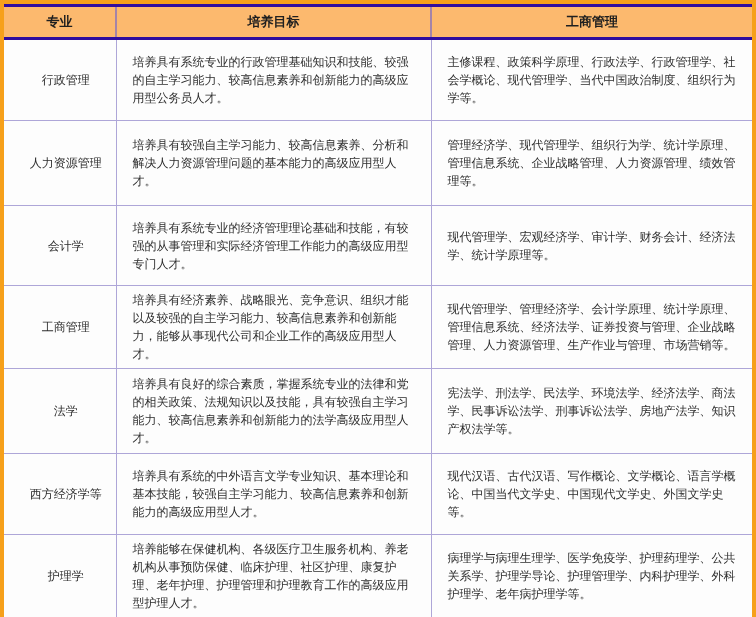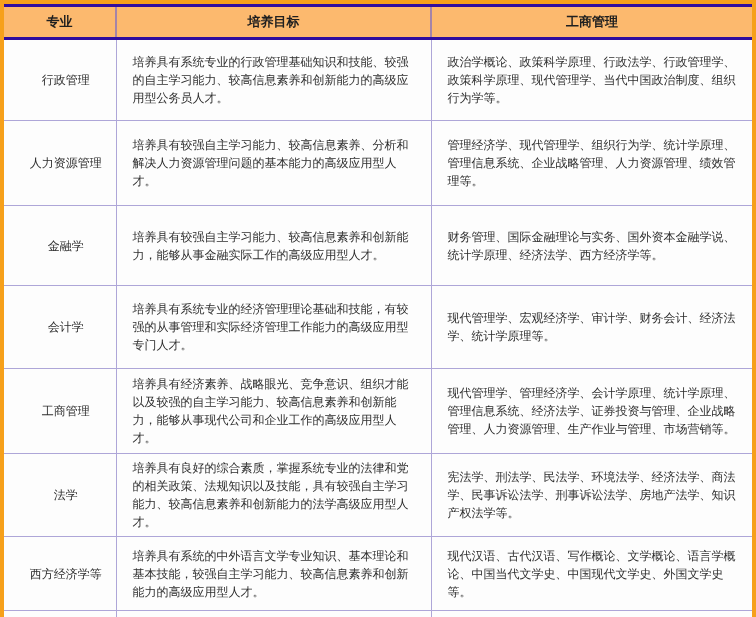--- a/index.html
+++ b/index.html
@@ -80,31 +80,26 @@
       <tr>
         <th>专业</th>
         <th>培养目标</th>
         <th>工商管理</th>
       </tr>
     </thead>
     <tbody>
       <tr>
         <td class="major-cell">行政管理</td>
         <td>培养具有系统专业的行政管理基础知识和技能、较强的自主学习能力、较高信息素养和创新能力的高级应用型公务员人才。</td>
-        <td>政治学概论、政策科学原理、行政法学、行政管理学、政策科学原理、现代管理学、当代中国政治制度、组织行为学等。</td>
+        <td>主修课程、政策科学原理、行政法学、行政管理学、社会学概论、现代管理学、当代中国政治制度、组织行为学等。</td>
       </tr>
       <tr>
         <td class="major-cell">人力资源管理</td>
         <td>培养具有较强自主学习能力、较高信息素养、分析和解决人力资源管理问题的基本能力的高级应用型人才。</td>
         <td>管理经济学、现代管理学、组织行为学、统计学原理、管理信息系统、企业战略管理、人力资源管理、绩效管理等。</td>
-      </tr>
-      <tr>
-        <td class="major-cell">金融学</td>
-        <td>培养具有较强自主学习能力、较高信息素养和创新能力，能够从事金融实际工作的高级应用型人才。</td>
-        <td>财务管理、国际金融理论与实务、国外资本金融学说、统计学原理、经济法学、西方经济学等。</td>
       </tr>
       <tr>
         <td class="major-cell">会计学</td>
         <td>培养具有系统专业的经济管理理论基础和技能，有较强的从事管理和实际经济管理工作能力的高级应用型专门人才。</td>
         <td>现代管理学、宏观经济学、审计学、财务会计、经济法学、统计学原理等。</td>
       </tr>
       <tr>
         <td class="major-cell">工商管理</td>
         <td>培养具有经济素养、战略眼光、竞争意识、组织才能以及较强的自主学习能力、较高信息素养和创新能力，能够从事现代公司和企业工作的高级应用型人才。</td>
         <td>现代管理学、管理经济学、会计学原理、统计学原理、管理信息系统、经济法学、证券投资与管理、企业战略管理、人力资源管理、生产作业与管理、市场营销等。</td>

